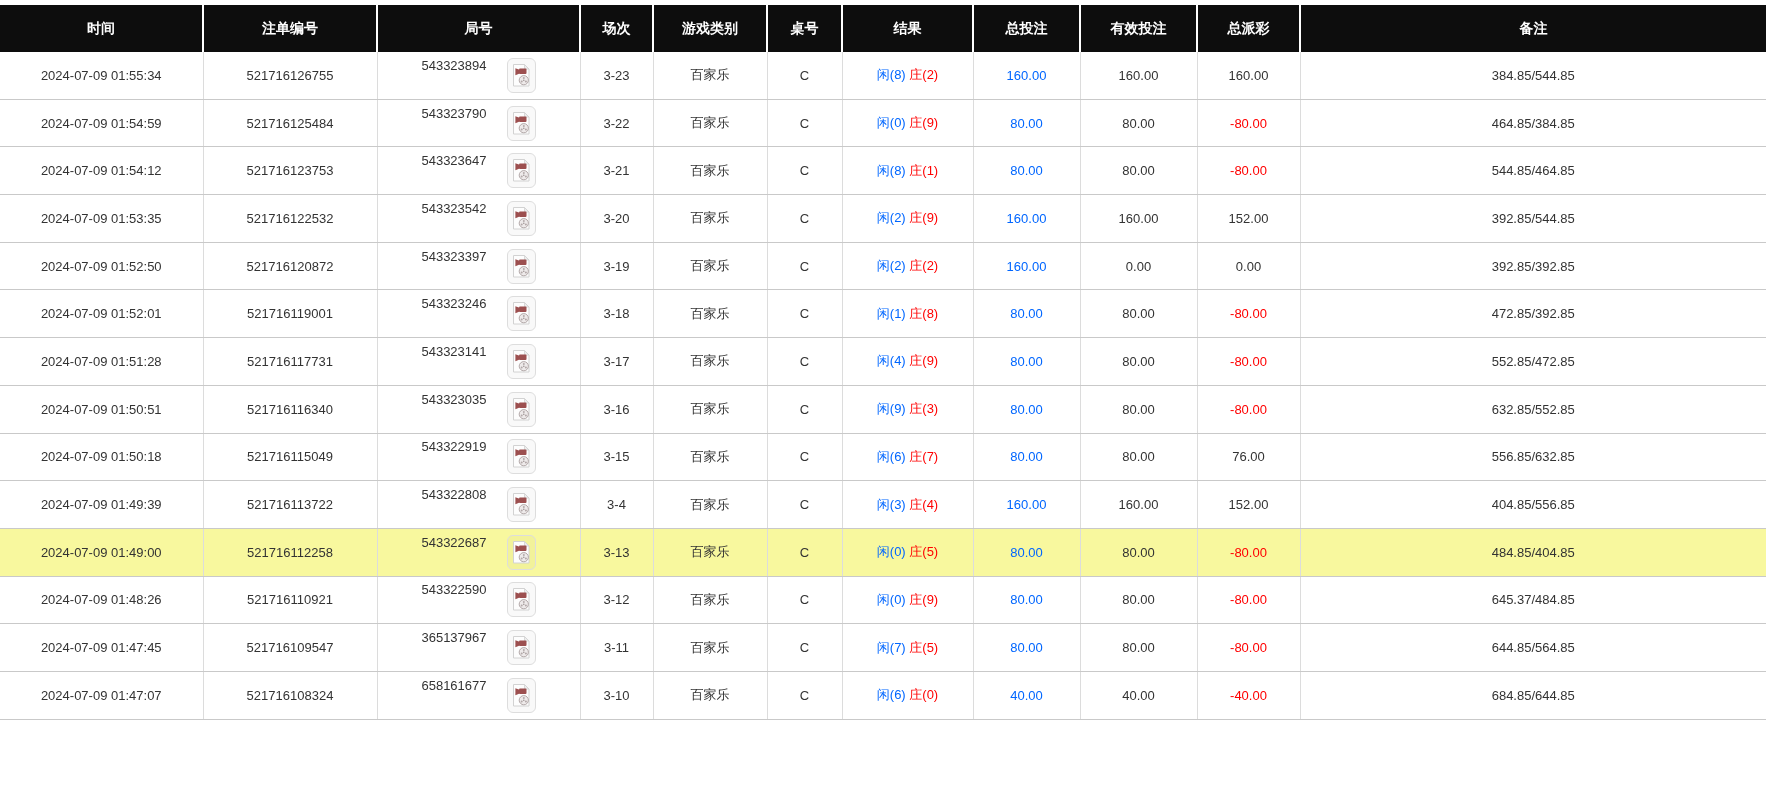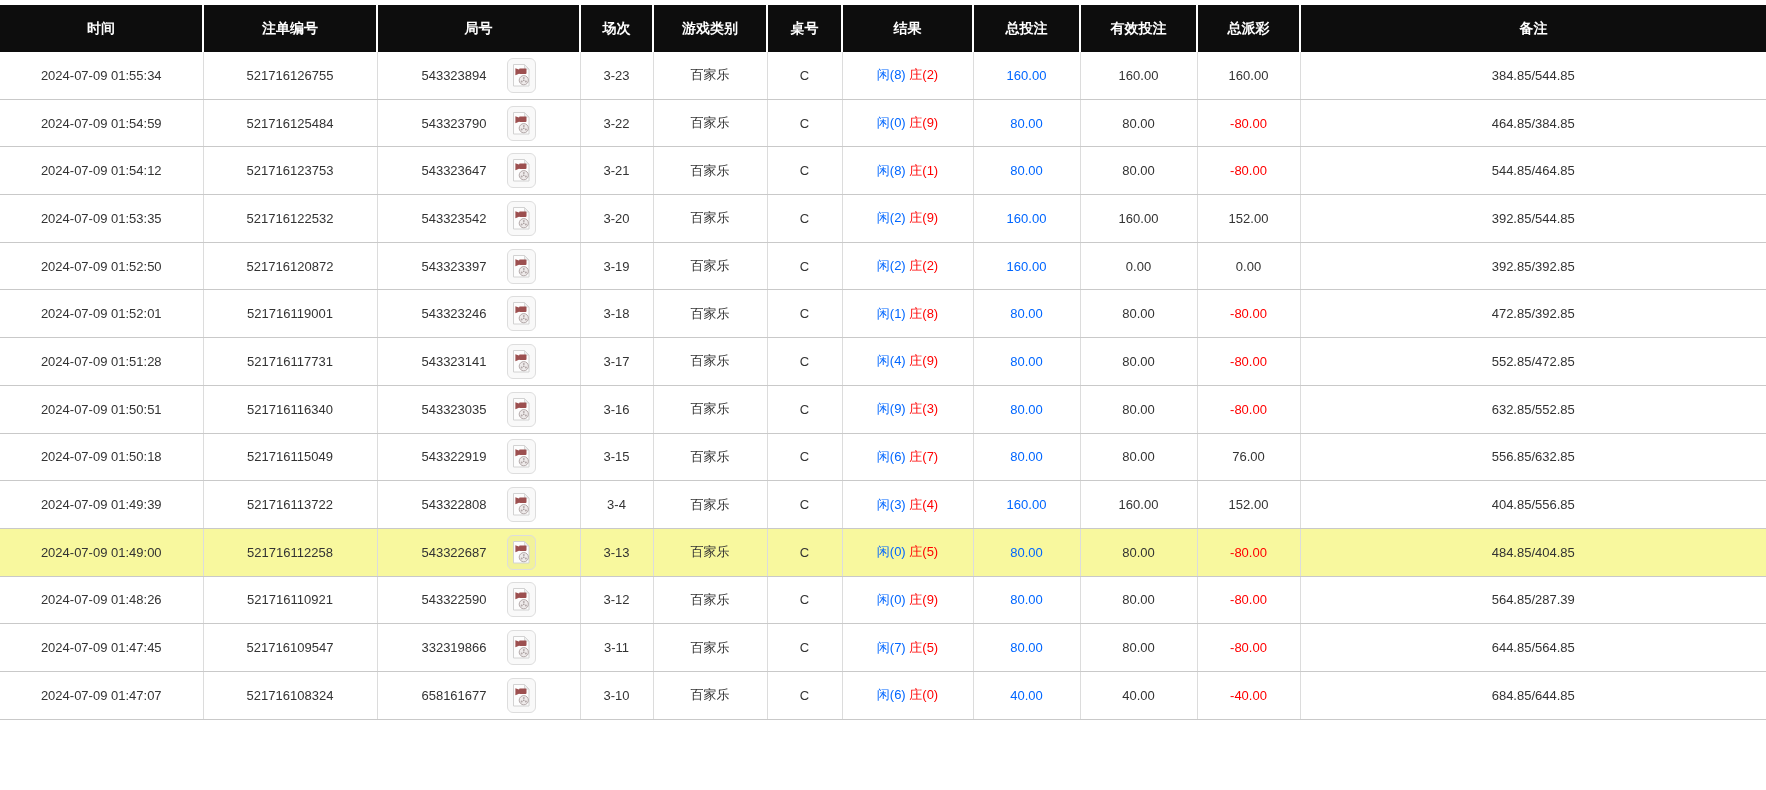--- a/index.html
+++ b/index.html
@@ -39,21 +39,21 @@
     white-space: nowrap;
   }
   tbody td:first-child { border-left: none; }
   tbody tr.highlight td { background: var(--highlight-row, #f8f89e); }
 
   .player { color: var(--player-blue, #0066ff); }
   .banker { color: var(--banker-red, #ff0000); }
   td.total-bet { color: var(--bet-blue, #0066ff); }
   td.payout.neg { color: var(--negative-red, #ff0000); }
 
-  .round-wrap { display: inline-flex; align-items: center; gap: 20px; }
+  .round-wrap { display: inline-flex; gap: 20px; }
   .replay-btn {
     display: inline-flex;
     align-items: center;
     justify-content: center;
     width: 29px; height: 35px;
     border: 1px solid #dddddd;
     border-radius: 6px;
     background: rgba(0,0,0,0.025);
     padding: 0;
     cursor: pointer;
@@ -503,29 +503,29 @@
     <td>百家乐</td>
     <td>C</td>
     <td>
       <span class="player">闲(0)</span>
       <span> </span>
       <span class="banker">庄(9)</span>
     </td>
     <td class="total-bet">80.00</td>
     <td>80.00</td>
     <td class="payout neg">-80.00</td>
-    <td>564.85/287.39</td>
+    <td>645.37/484.85</td>
   </tr>
 
   <tr>
     <td>2024-07-09 01:47:45</td>
     <td>521716109547</td>
     <td>
       <span class="round-wrap">
-        <span>332319866</span>
+        <span>365137967</span>
         <button class="replay-btn">
           <svg width="20" height="25" viewBox="0 0 20 25" aria-hidden="true">
             <path d="M2.5 1.5 h11 l4.5 4.5 v17 h-15.5 z" fill="#fdfdfd" stroke="#d2d2d2" stroke-width="1"></path>
             <path d="M13.5 1.5 v4.5 h4.5 z" fill="#ededed" stroke="#d2d2d2" stroke-width="0.8"></path>
             <rect x="8" y="5.5" width="7.5" height="5.5" rx="1" fill="#9c4f4f"></rect>
             <path d="M8.6 6.8 L4.4 5.2 v7 l4.2 -1.6 z" fill="#9c4f4f"></path>
             <circle cx="12.8" cy="17.2" r="4.6" fill="#eeeaea" stroke="#b3a9a9" stroke-width="1"></circle>
             <circle cx="12.8" cy="14.9" r="1" fill="#b3a9a9"></circle>
             <circle cx="10.7" cy="18.5" r="1" fill="#b3a9a9"></circle>
             <circle cx="14.9" cy="18.5" r="1" fill="#b3a9a9"></circle>

